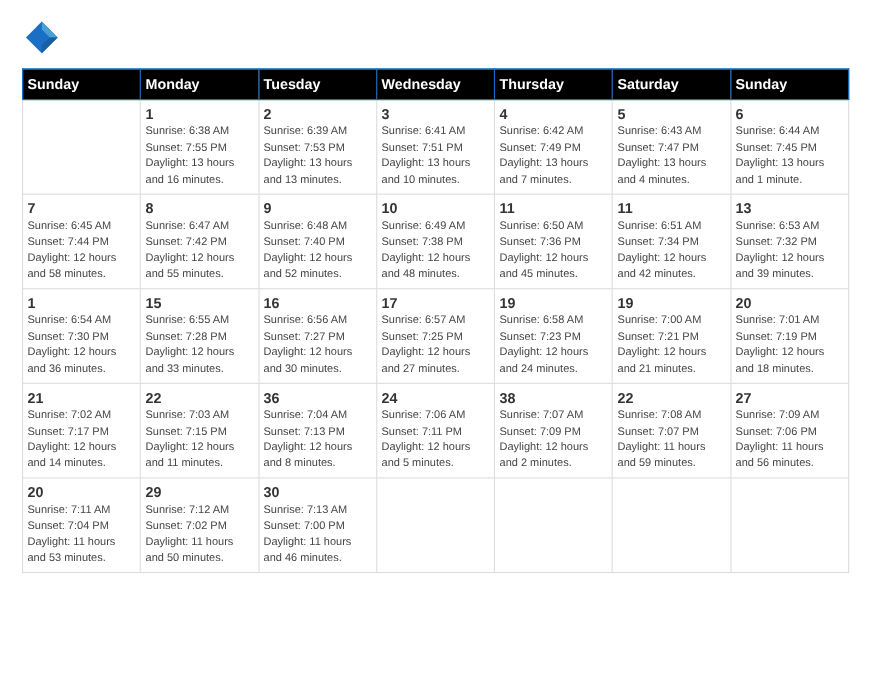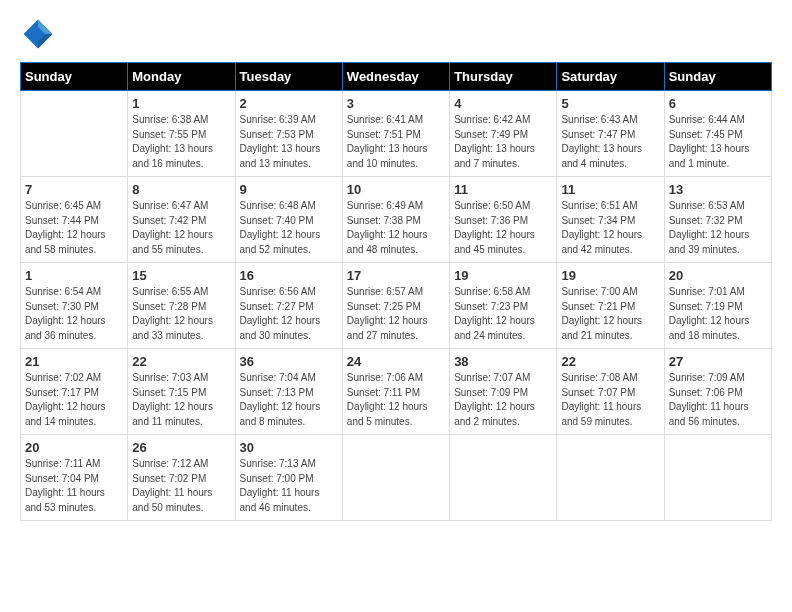--- a/index.html
+++ b/index.html
@@ -238,21 +238,21 @@
             <span class="day-number">27</span>
             <div class="cell-text">Sunrise: 7:09 AM<br>Sunset: 7:06 PM<br>Daylight: 11 hours and 56 minutes.</div>
           </td>
         </tr>
         <tr>
           <td>
             <span class="day-number">20</span>
             <div class="cell-text">Sunrise: 7:11 AM<br>Sunset: 7:04 PM<br>Daylight: 11 hours and 53 minutes.</div>
           </td>
           <td>
-            <span class="day-number">26</span>
+            <span class="day-number">29</span>
             <div class="cell-text">Sunrise: 7:12 AM<br>Sunset: 7:02 PM<br>Daylight: 11 hours and 50 minutes.</div>
           </td>
           <td>
             <span class="day-number">30</span>
             <div class="cell-text">Sunrise: 7:13 AM<br>Sunset: 7:00 PM<br>Daylight: 11 hours and 46 minutes.</div>
           </td>
           <td></td>
           <td></td>
           <td></td>
           <td></td>

